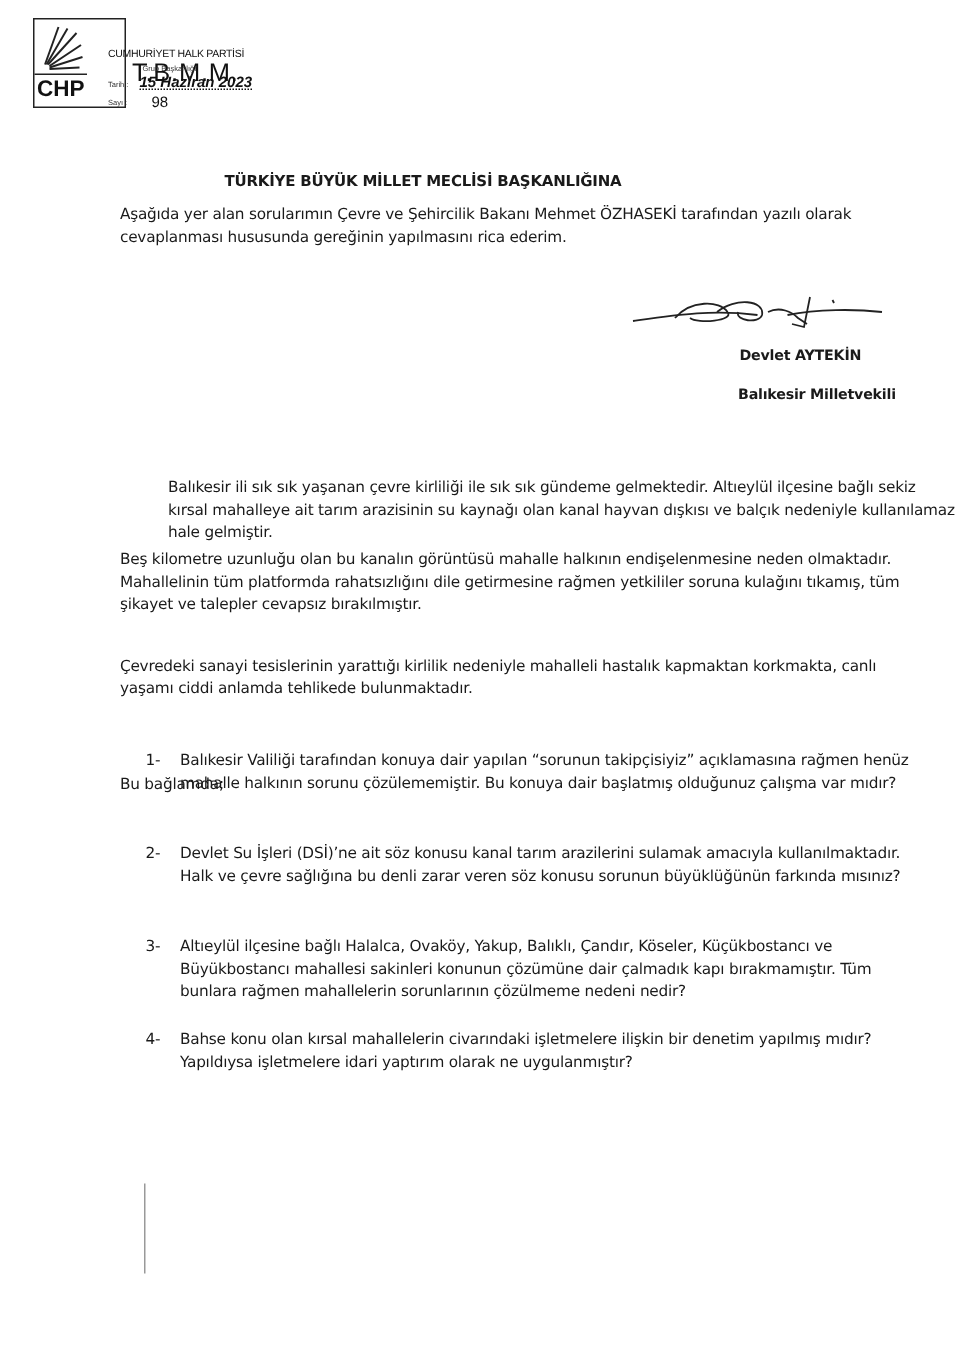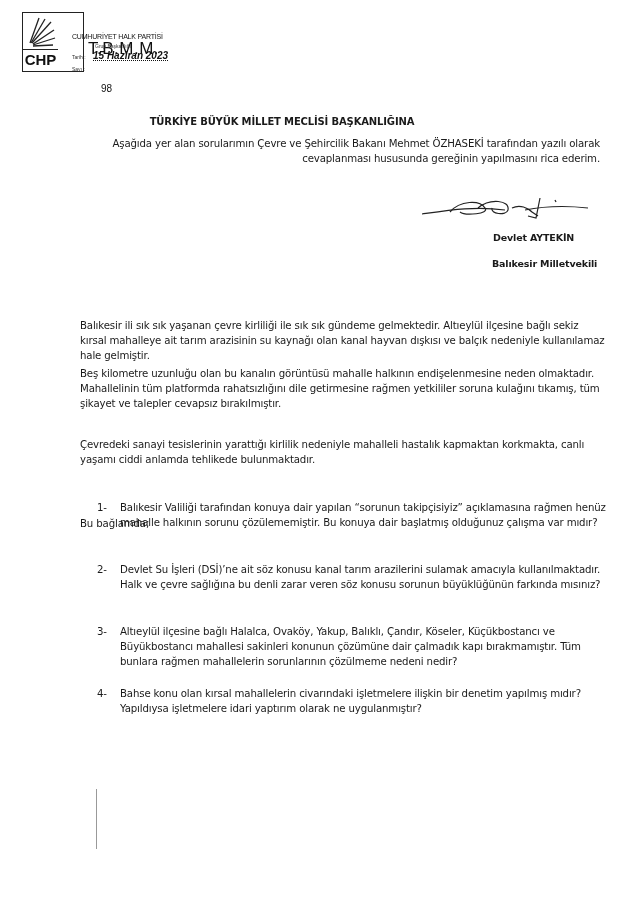--- a/index.html
+++ b/index.html
@@ -13,32 +13,32 @@
     .logo-box { position: absolute; left: 22px; top: 12px; width: 62px; height: 60px; border: 1.5px solid #222; box-sizing: border-box; }
     .logo-sun { position: absolute; left: 0; top: 0; width: 35px; height: 36px; border-bottom: 1.5px solid #222; }
     .logo-chp { position: absolute; left: 0; top: 37px; width: 35px; height: 20px; font-weight: bold; font-size: 15px; text-align: center; line-height: 20px; }
 
     .tbmm { position: absolute; left: 88px; top: 3px; font-size: 17px; font-weight: normal; letter-spacing: 0.5px; margin-top: 36px; }
     .party { position: absolute; left: 72px; top: 33px; font-size: 7px; letter-spacing: -0.2px; }
     .grup { position: absolute; left: 95px; top: 43px; font-size: 5px; color:#333; }
     .tarih-lbl { position: absolute; left: 72px; top: 54px; font-size: 5px; color:#333; }
     .tarih-val { position: absolute; left: 93px; top: 50px; font-size: 10px; font-weight: bold; text-decoration: underline dotted; font-style: italic; }
     .sayi-lbl { position: absolute; left: 72px; top: 66px; font-size: 5px; color:#333; }
-    .sayi-val { position: absolute; left: 101px; top: 63px; font-size: 10px; margin-top: 20px; }
+    .sayi-val { position: absolute; left: 101px; top: 63px; font-size: 10px; }
 
     .doc { font-family: "DejaVu Sans", sans-serif; font-size: 10.2px; line-height: 15px; color: #1a1a1a; letter-spacing: -0.15px; }
     .title { position: absolute; left: 0; width: 564px; top: 114px; text-align: center; font-weight: bold; font-size: 10px; }
-    .intro { position: absolute; left: 80px; top: 136px; width: 520px; text-align: right; }
+    .intro { position: absolute; left: 80px; top: 136px; width: 520px; }
 
     .sig { position: absolute; left: 420px; top: 194px; width: 170px; height: 36px; }
     .signer-name { position: absolute; left: 493px; top: 230px; font-weight: bold; font-size: 9.5px; }
     .signer-title { position: absolute; left: 492px; top: 256px; font-weight: bold; font-size: 9.5px; }
 
     .para { position: absolute; left: 80px; width: 525px; }
-    .p1 { top: 318px; }
+    .p1 { top: 318px; margin-left: 32px; }
     .p2 { top: 366px; }
     .p3 { top: 437px; }
     .p4 { top: 472px; margin-top: 44px; }
 
     .q { position: absolute; left: 97px; width: 510px; }
     .q .num { position: absolute; left: 0; top: 0; }
     .q .txt { margin-left: 23px; display: block; }
     .q1 { top: 500px; }
     .q2 { top: 562px; }
     .q3 { top: 624px; }

